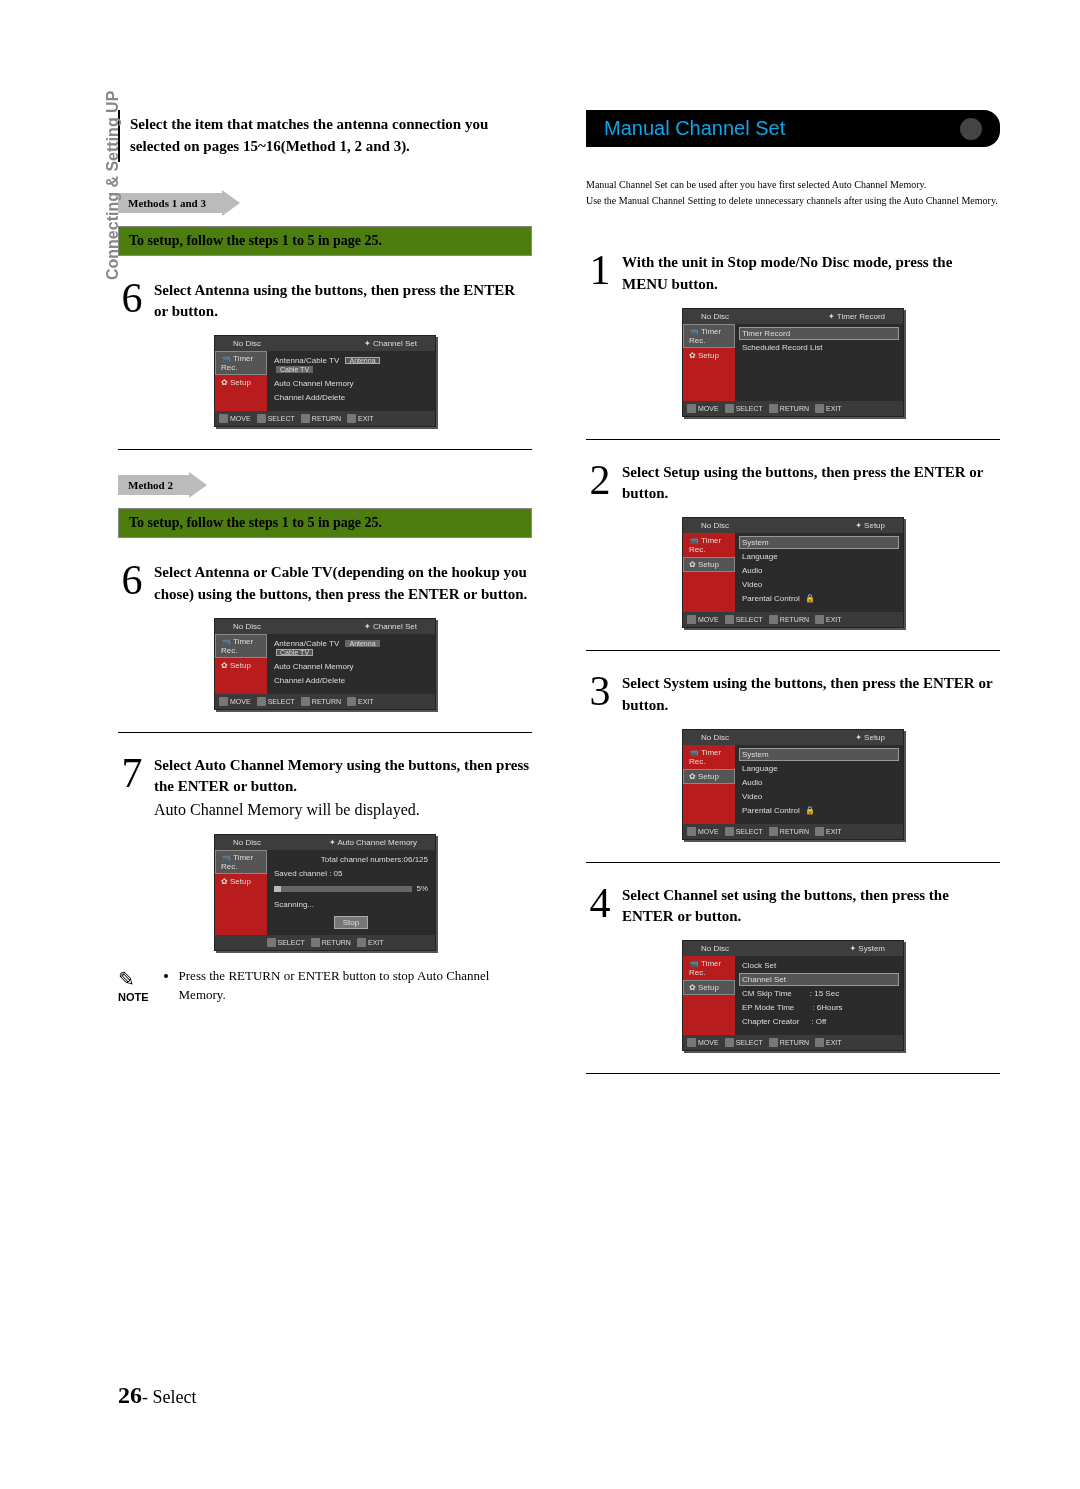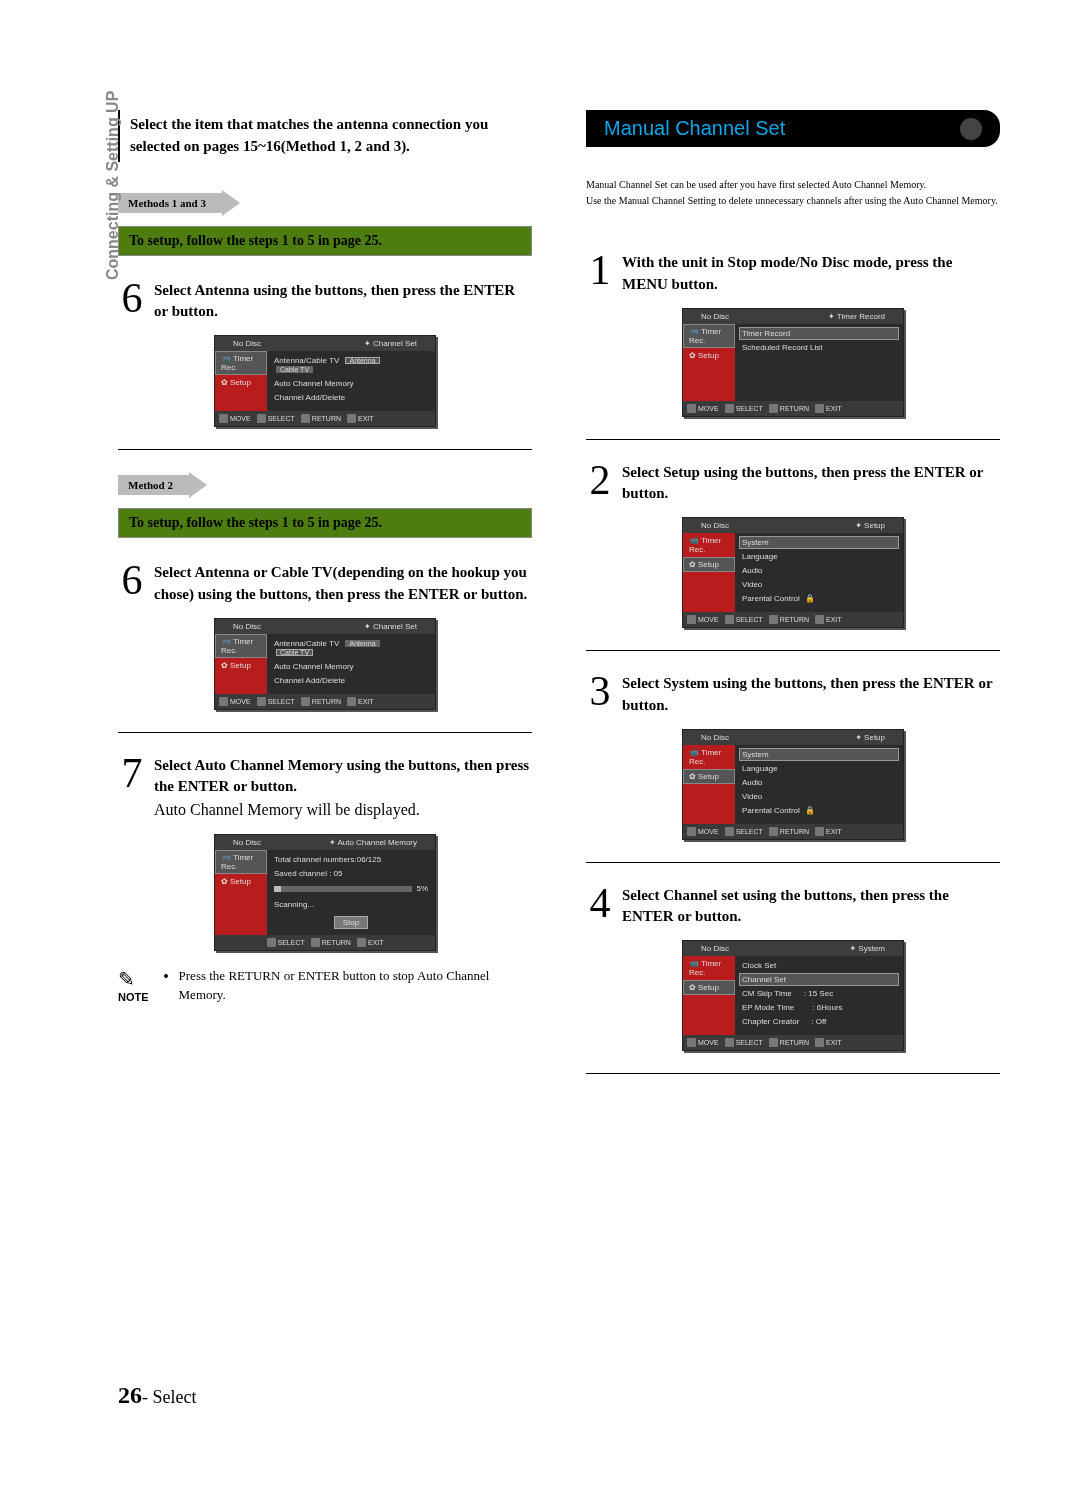--- a/index.html
+++ b/index.html
@@ -179,21 +179,21 @@
         <div class="top">
             <span>No Disc</span>
             <span>✦ <span>Auto Channel Memory</span></span>
           </div>
         <div class="body">
           <div class="side">
             <div class="srow sel">📹 <span>Timer Rec.</span></div>
             <div class="srow">✿ <span>Setup</span></div>
           </div>
           <div class="main">
-            <div class="mrow" style="display:flex;justify-content:flex-start">
+            <div class="mrow" style="display:flex;justify-content:flex-end">
                 <span>Total channel numbers:</span>
                 <span>06/125</span>
               </div>
             <div class="mrow">Saved channel   :   05</div>
             <div class="mrow" style="display:flex;align-items:center;gap:4px">
               <div class="progress" style="flex:1">
                   <div class="fill" style="width:5%"></div>
                 </div>
               <span>5%</span>
             </div>
@@ -381,21 +381,21 @@
             <span>✦ <span>System</span></span>
           </div>
         <div class="body">
           <div class="side">
             <div class="srow">📹 <span>Timer Rec.</span></div>
             <div class="srow sel">✿ <span>Setup</span></div>
           </div>
           <div class="main">
             <div class="mrow">Clock Set</div>
             <div class="mrow hi">Channel Set</div>
-            <div class="mrow" style="display:flex;gap:12px">
+            <div class="mrow" style="display:flex;gap:18px">
                 <span>CM Skip Time</span>
                 <span>: 15 Sec</span>
               </div>
             <div class="mrow" style="display:flex;gap:18px">
                 <span>EP Mode Time</span>
                 <span>: 6Hours</span>
               </div>
             <div class="mrow" style="display:flex;gap:12px">
                 <span>Chapter Creator</span>
                 <span>: Off</span>

